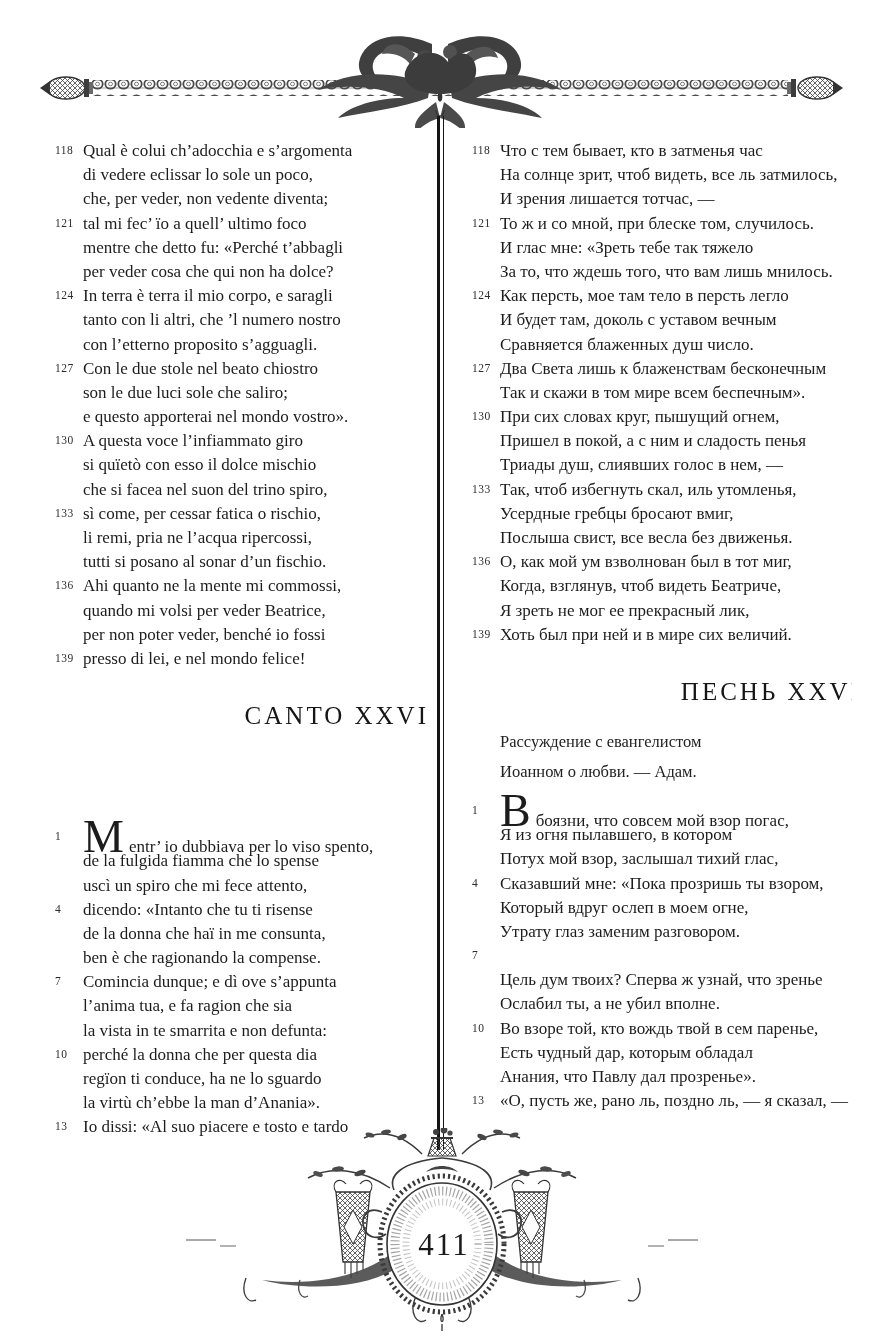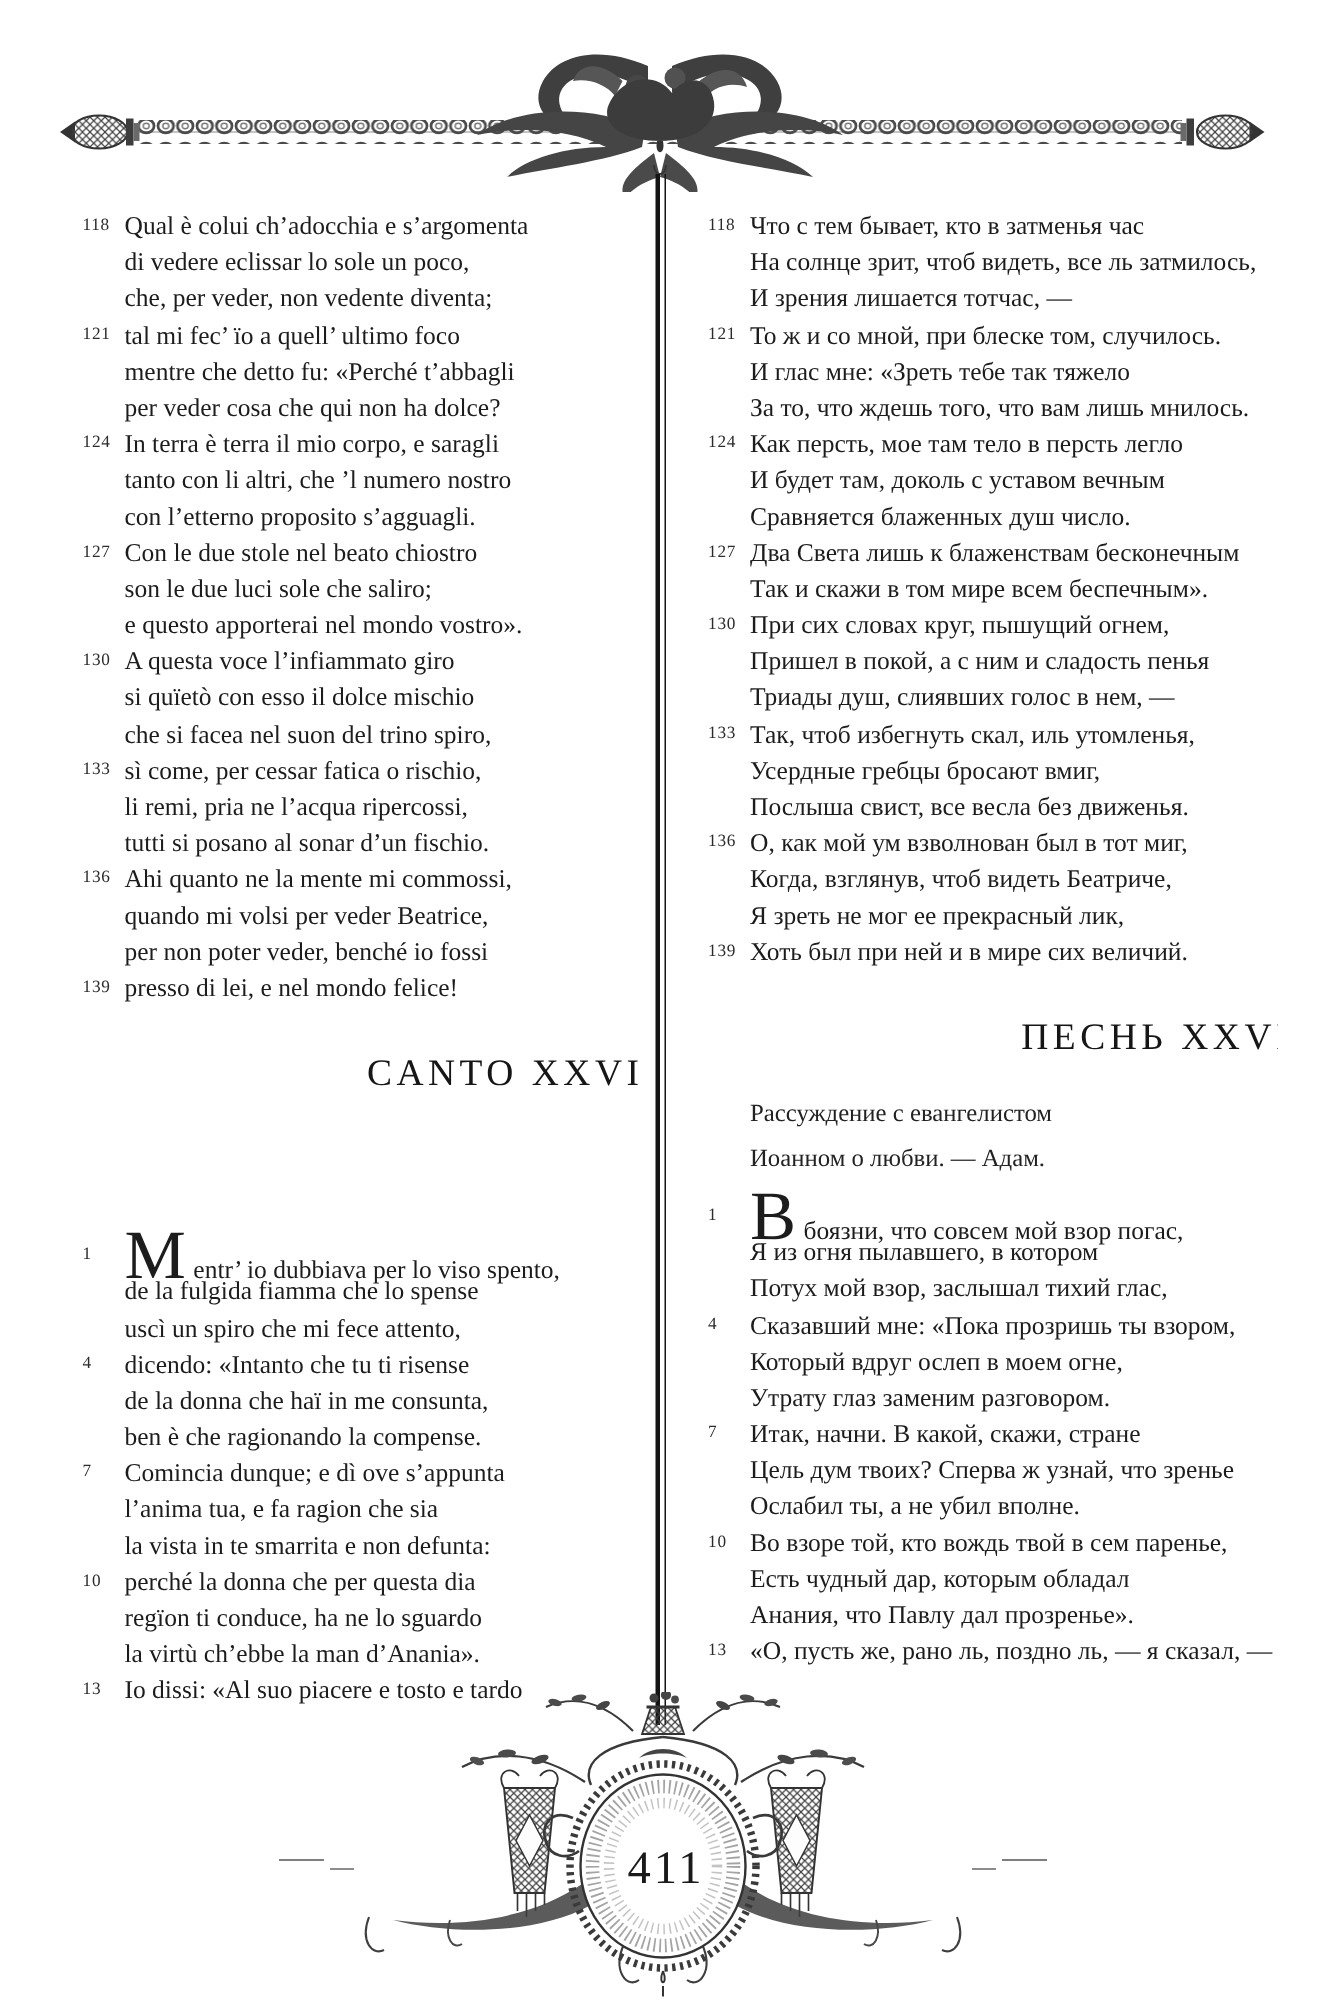--- a/index.html
+++ b/index.html
@@ -157,21 +157,21 @@
       <div>Рассуждение с евангелистом</div>
       <div>Иоанном о любви. — Адам.</div>
     </div>
     <div id="ru-part2" class="part2 right-start">
         <div class="vline"><span class="lnum">1</span><span class="dropcap">В</span><span class="ltext">боязни, что совсем мой взор погас,</span></div>
         <div class="vline"><span class="ltext">Я из огня пылавшего, в котором</span></div>
         <div class="vline"><span class="ltext">Потух мой взор, заслышал тихий глас,</span></div>
         <div class="vline"><span class="lnum">4</span><span class="ltext">Сказавший мне: «Пока прозришь ты взором,</span></div>
         <div class="vline"><span class="ltext">Который вдруг ослеп в моем огне,</span></div>
         <div class="vline"><span class="ltext">Утрату глаз заменим разговором.</span></div>
-        <div class="vline"><span class="lnum">7</span><span class="ltext">Итак, начни. В какой, скажи, стране</span></div>
+        <div class="vline"><span class="lnum">7</span></div>
         <div class="vline"><span class="ltext">Цель дум твоих? Сперва ж узнай, что зренье</span></div>
         <div class="vline"><span class="ltext">Ослабил ты, а не убил вполне.</span></div>
         <div class="vline"><span class="lnum">10</span><span class="ltext">Во взоре той, кто вождь твой в сем паренье,</span></div>
         <div class="vline"><span class="ltext">Есть чудный дар, которым обладал</span></div>
         <div class="vline"><span class="ltext">Анания, что Павлу дал прозренье».</span></div>
         <div class="vline"><span class="lnum">13</span><span class="ltext">«О, пусть же, рано ль, поздно ль, — я сказал, —</span></div>
       </div>
   </section>
 
   <svg class="ftr-svg" width="584" height="205" viewBox="0 0 584 205">

